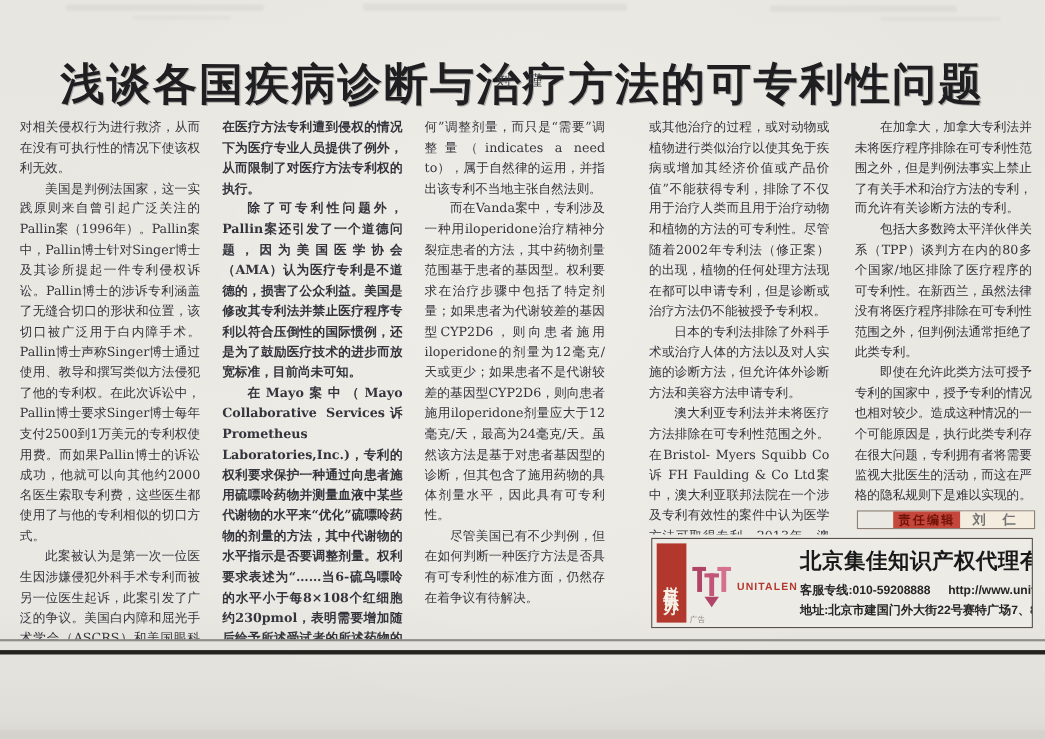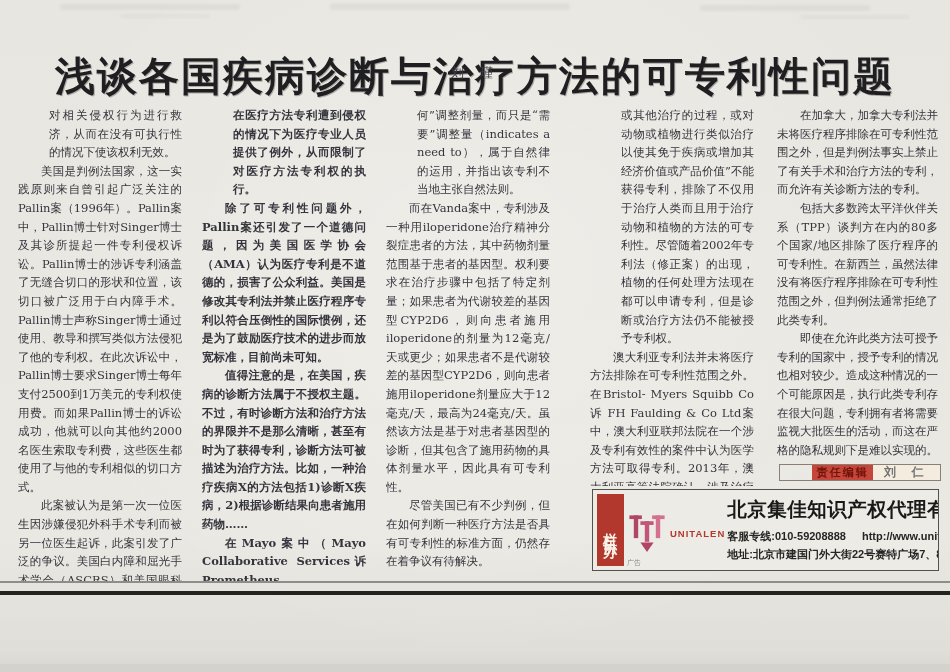--- a/index.html
+++ b/index.html
@@ -21,21 +21,21 @@
 
   .title{position:absolute;left:0;top:22px;width:100%;text-align:center;
          font-size:40px;font-weight:700;letter-spacing:2px;color:#1f1f22;
          text-shadow:1px 1px 0 rgba(60,60,60,.35);}
   .author{position:absolute;left:0;top:64px;width:100%;text-align:center;
           font-size:13px;letter-spacing:6px;color:#3c3c42;}
 
   .col{position:absolute;top:106px;width:164px;overflow:hidden;
        font-size:11.5px;line-height:18.6px;text-align:justify;color:#34343c;}
   .col p{margin:0;text-indent:2em;}
-  .col p.cont{text-indent:0;margin-left:31px;}
+  .col p.cont{text-indent:0;}
   .c1{left:18px;height:476px;}
   .c2{left:202px;height:476px;font-weight:bold;}
   .c3{left:386px;height:476px;}
   .c4{left:590px;height:380px;}
   .c5{left:777px;width:161px;height:354px;}
   .subhead{font-family:"Liberation Sans", sans-serif;font-weight:700;
            font-size:14.5px;color:#222;margin:4px 0 3px 0;text-indent:0;
            letter-spacing:.5px;}
 
   
@@ -90,33 +90,33 @@
   <div class="col c1">
     <p class="cont">对相关侵权行为进行救济，从而在没有可执行性的情况下使该权利无效。</p>
     <p>美国是判例法国家，这一实践原则来自曾引起广泛关注的Pallin案（1996年）。Pallin案中，Pallin博士针对Singer博士及其诊所提起一件专利侵权诉讼。Pallin博士的涉诉专利涵盖了无缝合切口的形状和位置，该切口被广泛用于白内障手术。Pallin博士声称Singer博士通过使用、教导和撰写类似方法侵犯了他的专利权。在此次诉讼中，Pallin博士要求Singer博士每年支付2500到1万美元的专利权使用费。而如果Pallin博士的诉讼成功，他就可以向其他约2000名医生索取专利费，这些医生都使用了与他的专利相似的切口方式。</p>
     <p>此案被认为是第一次一位医生因涉嫌侵犯外科手术专利而被另一位医生起诉，此案引发了广泛的争议。美国白内障和屈光手术学会（ASCRS）和美国眼科学院为Singer博士的辩护提供了资助。最终，法院未支持Pallin博士在专利侵权诉讼中对Singer博士及其诊所提出的所有诉讼请求。</p>
 
   </div>
 
   <div class="col c2">
     <p class="cont">在医疗方法专利遭到侵权的情况下为医疗专业人员提供了例外，从而限制了对医疗方法专利权的执行。</p>
     <p>除了可专利性问题外，Pallin案还引发了一个道德问题，因为美国医学协会（AMA）认为医疗专利是不道德的，损害了公众利益。美国是修改其专利法并禁止医疗程序专利以符合压倒性的国际惯例，还是为了鼓励医疗技术的进步而放宽标准，目前尚未可知。</p>
-    <p>值得注意的是，在美国，疾病的诊断方法属于不授权主题。不过，有时诊断方法和治疗方法的界限并不是那么清晰，甚至有时为了获得专利，诊断方法可被描述为治疗方法。比如，一种治疗疾病X的方法包括1)诊断X疾病，2)根据诊断结果向患者施用药物……</p>
     <p>在Mayo案中（Mayo Collaborative Services诉Prometheus Laboratories,Inc.)，专利的权利要求保护一种通过向患者施用硫嘌呤药物并测量血液中某些代谢物的水平来“优化”硫嘌呤药物的剂量的方法，其中代谢物的水平指示是否要调整剂量。权利要求表述为“……当6-硫鸟嘌呤的水平小于每8×108个红细胞约230pmol，表明需要增加随后给予所述受试者的所述药物的量；当6-硫鸟嘌呤的水平大于每8×108个红细胞约400pmol，表明需要减少随后给予所述受试者的所述药物的量。”联邦法院最后判定，权利要求未具体说明“如</p>
   </div>
 
   <div class="col c3">
     <p class="cont">何”调整剂量，而只是“需要”调整量（indicates a need to），属于自然律的运用，并指出该专利不当地主张自然法则。</p>
     <p>而在Vanda案中，专利涉及一种用iloperidone治疗精神分裂症患者的方法，其中药物剂量范围基于患者的基因型。权利要求在治疗步骤中包括了特定剂量；如果患者为代谢较差的基因型CYP2D6，则向患者施用iloperidone的剂量为12毫克/天或更少；如果患者不是代谢较差的基因型CYP2D6，则向患者施用iloperidone剂量应大于12毫克/天，最高为24毫克/天。虽然该方法是基于对患者基因型的诊断，但其包含了施用药物的具体剂量水平，因此具有可专利性。</p>
     <p>尽管美国已有不少判例，但在如何判断一种医疗方法是否具有可专利性的标准方面，仍然存在着争议有待解决。</p>
 
   </div>
 
   <div class="col c4">
     <p class="cont">或其他治疗的过程，或对动物或植物进行类似治疗以使其免于疾病或增加其经济价值或产品价值”不能获得专利，排除了不仅用于治疗人类而且用于治疗动物和植物的方法的可专利性。尽管随着2002年专利法（修正案）的出现，植物的任何处理方法现在都可以申请专利，但是诊断或治疗方法仍不能被授予专利权。</p>
+    <p>日本的专利法排除了外科手术或治疗人体的方法以及对人实施的诊断方法，但允许体外诊断方法和美容方法申请专利。</p>
     <p>澳大利亚专利法并未将医疗方法排除在可专利性范围之外。在Bristol- Myers Squibb Co 诉 FH Faulding &amp; Co Ltd案中，澳大利亚联邦法院在一个涉及专利有效性的案件中认为医学方法可取得专利。2013年，澳大利亚高等法院确认，涉及治疗药物的医学治疗方法在澳大利亚具有可专利性。高等法院的这一裁决确认了在澳大利亚可获得专利保护的医疗方法，特别是那些需要施用药物的疾病治疗方法。但是，澳大利亚高等法院并未明确确认纯医学程序（例如手术）的可专利性。</p>
   </div>
 
   <div class="col c5">
     <p>在加拿大，加拿大专利法并未将医疗程序排除在可专利性范围之外，但是判例法事实上禁止了有关手术和治疗方法的专利，而允许有关诊断方法的专利。</p>
     <p>包括大多数跨太平洋伙伴关系（TPP）谈判方在内的80多个国家/地区排除了医疗程序的可专利性。在新西兰，虽然法律没有将医疗程序排除在可专利性范围之外，但判例法通常拒绝了此类专利。</p>
     <p>即使在允许此类方法可授予专利的国家中，授予专利的情况也相对较少。造成这种情况的一个可能原因是，执行此类专利存在很大问题，专利拥有者将需要监视大批医生的活动，而这在严格的隐私规则下是难以实现的。</p>
     <p>虽然除澳大利亚和美国外，世界上大多数国家/地区将医疗方法排除在可授予专利的主题范围之外，这样做可能在某种程度上消除了专利制度提供的激励，但另一方面，世界各地的法律都允许授予药品和医疗器械专利，以达到鼓励技术创新的目的。</p>
   </div>
 

